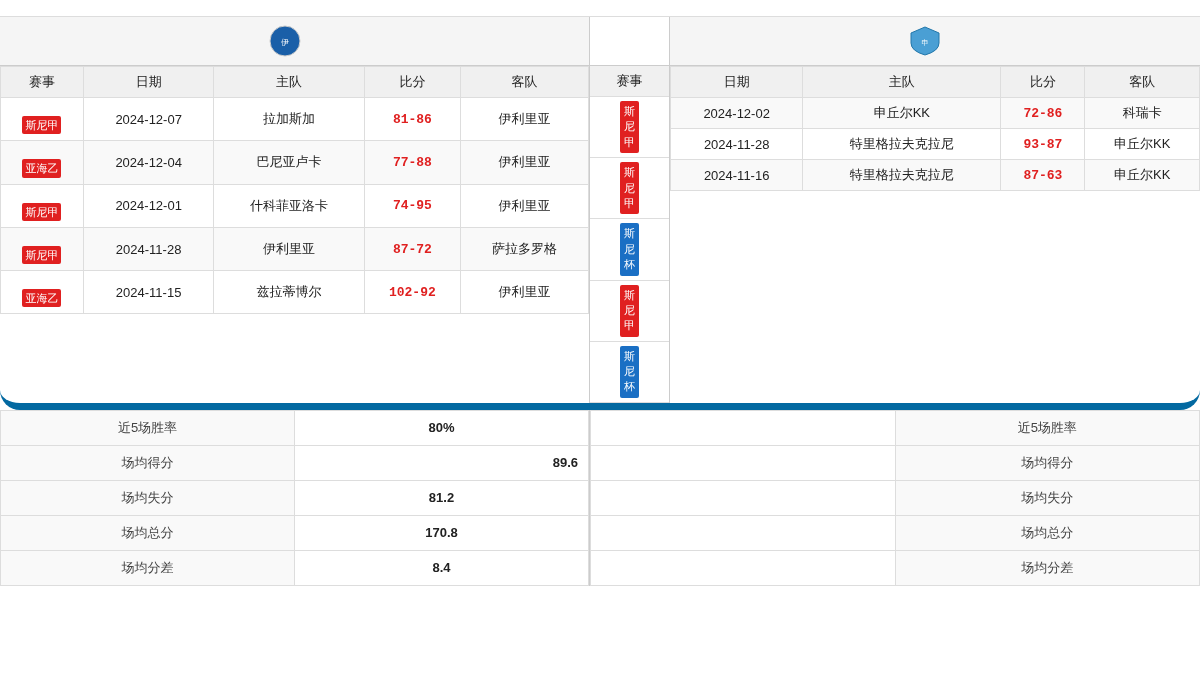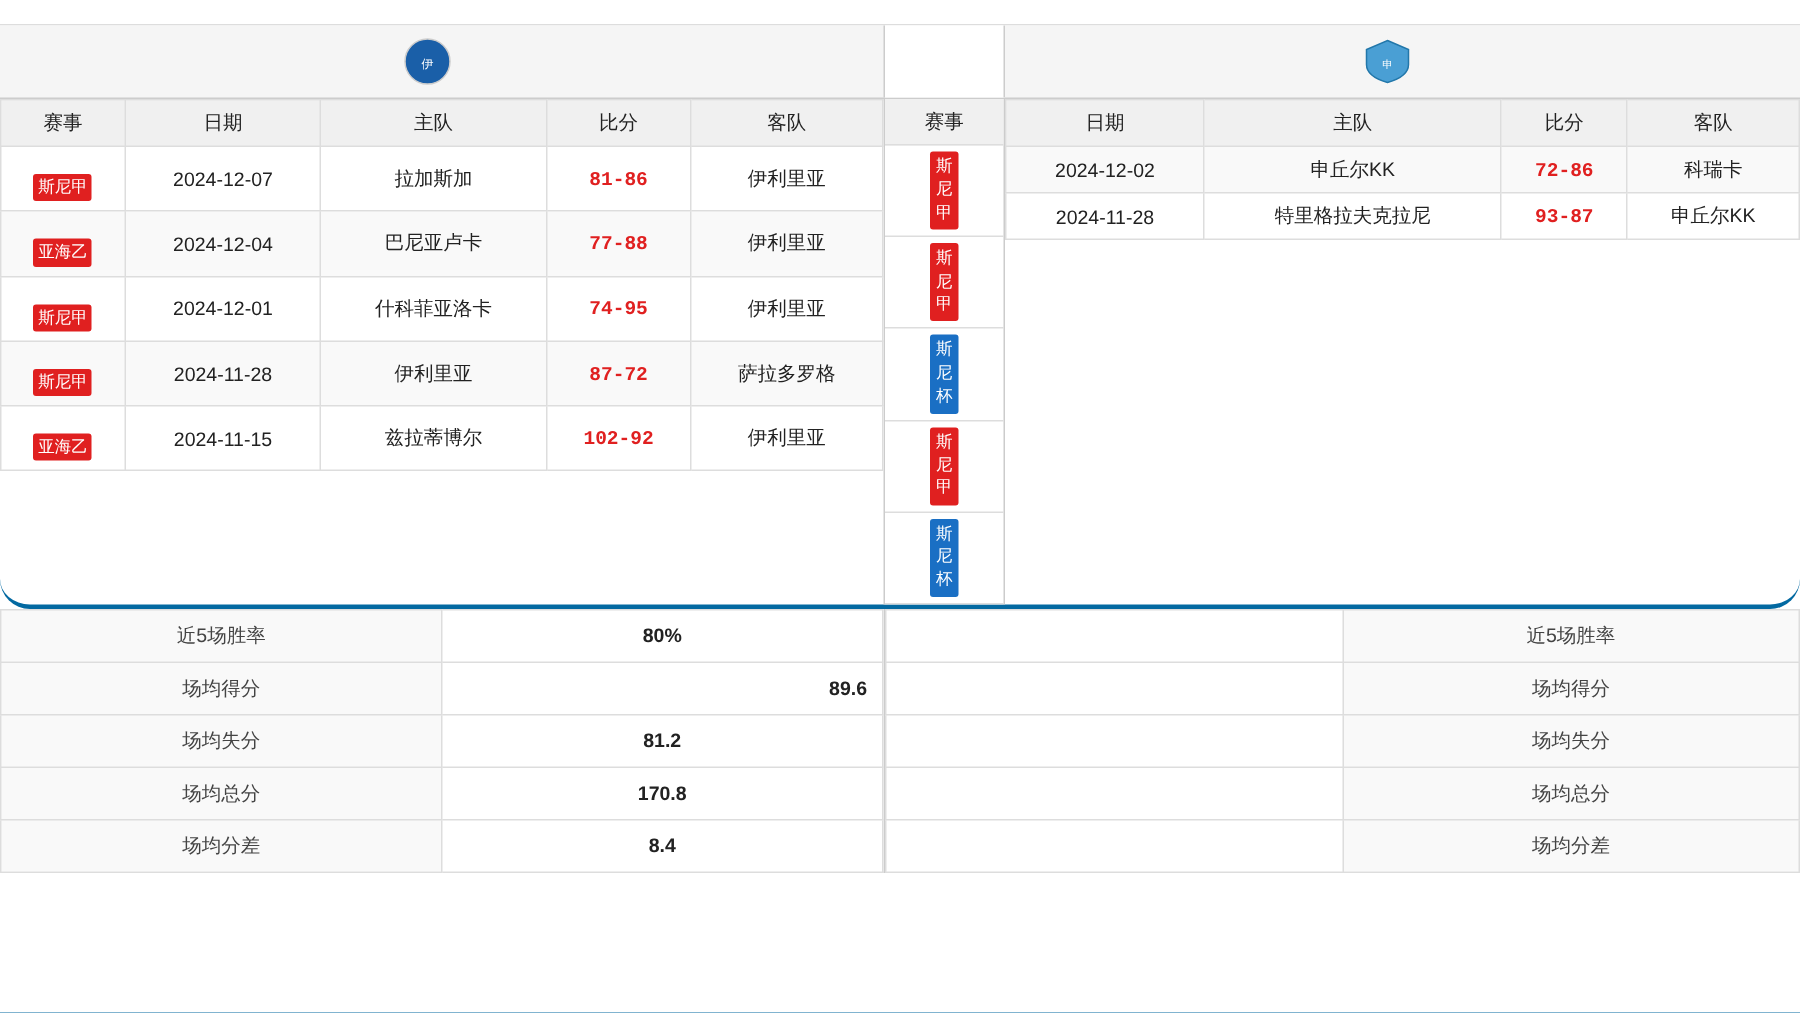--- a/index.html
+++ b/index.html
@@ -74,21 +74,21 @@
     }
     .team-record {
       margin-left: 12px;
       font-size: 14px;
     }
     .team-record .wins { color: #e02020; font-weight: bold; }
 
     
     .main {
       display: flex;
-      border-bottom: 3px solid #0369a1;
+      border-bottom: 7px solid #0369a1;
       border-radius: 20px;
     }
 
     
     .left-section {
       flex: 0 0 590px;
       border-right: 1px solid #ccc;
     }
     
     .center-section {
@@ -343,20 +343,26 @@
     <td>申丘尔KK</td>
     <td class="score-red">72-86</td>
     <td>科瑞卡</td>
   </tr>
           <tr style="background: rgb(255, 255, 255);">
     <td>2024-11-28</td>
     <td>特里格拉夫克拉尼</td>
     <td class="score-red">93-87</td>
     <td>申丘尔KK</td>
   </tr>
+          <tr style="background: rgb(249, 249, 249);">
+    <td>2024-11-16</td>
+    <td>特里格拉夫克拉尼</td>
+    <td class="score-red">87-63</td>
+    <td>申丘尔KK</td>
+  </tr>
         </tbody>
     </table>
   </div>
 
 </div>
 
 <div class="stats-section">
 
   <div class="stats-left">
     <table class="stats-table">

